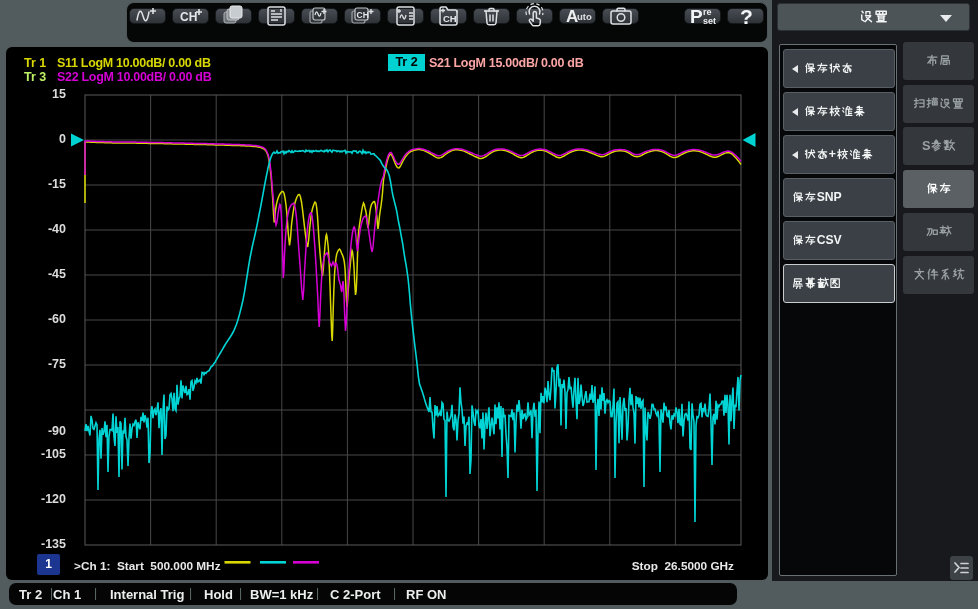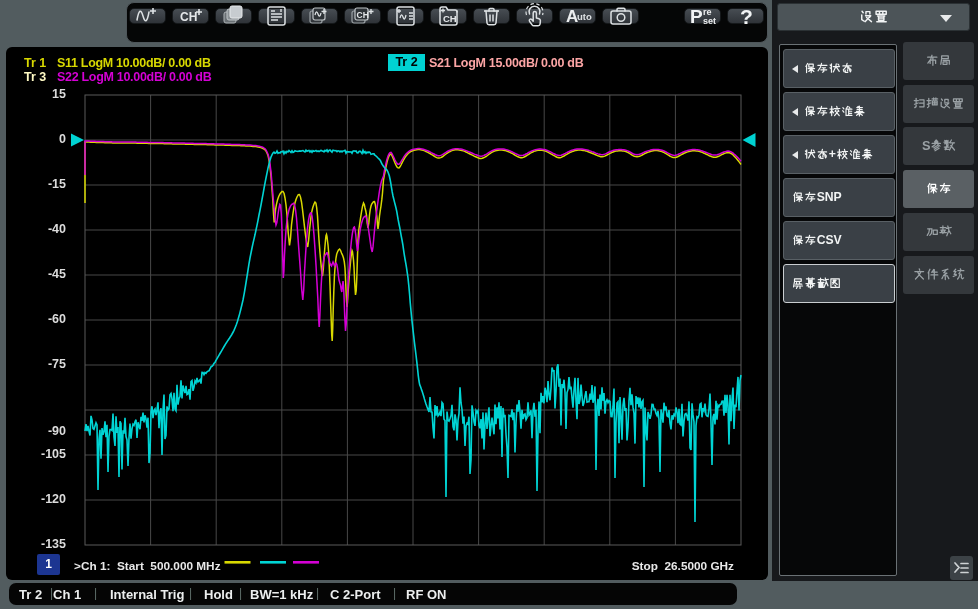--- a/index.html
+++ b/index.html
@@ -237,21 +237,21 @@
     <path d="M85.0,431.0 86.0,424.2 87.0,431.2 88.0,425.9 89.0,431.3 90.0,435.5 91.0,415.9 92.0,420.0 93.0,428.5 94.0,429.4 95.0,426.1 96.0,422.8 97.0,425.0 98.0,490.0 99.0,439.3 100.0,429.9 101.0,458.6 102.0,428.1 103.0,434.8 104.0,431.5 105.0,421.3 106.0,437.2 107.0,424.8 108.0,472.0 109.0,436.4 110.0,429.6 111.0,429.5 112.0,430.5 113.0,413.6 114.0,436.9 115.0,445.9 116.0,416.4 117.0,432.8 118.0,426.9 119.0,477.0 120.0,421.3 121.0,423.4 122.0,469.4 123.0,430.3 124.0,433.8 125.0,417.9 126.0,436.5 127.0,439.8 128.0,466.0 129.0,438.0 130.0,423.5 131.0,438.6 132.0,428.9 133.0,424.3 134.0,425.4 135.0,421.9 136.0,419.7 137.0,437.9 138.0,422.3 139.0,426.2 140.0,429.2 141.0,416.9 142.0,420.9 143.0,412.5 144.0,422.4 145.0,415.3 146.0,419.0 147.0,427.6 148.0,417.7 149.0,463.1 150.0,453.3 151.0,411.6 152.0,406.2 153.0,418.1 154.0,410.5 155.0,409.0 156.0,415.0 157.0,409.8 158.0,402.3 159.0,428.2 160.0,411.8 161.0,408.3 162.0,455.0 163.0,410.0 164.0,394.5 165.0,439.1 166.0,435.5 167.0,406.4 168.0,410.1 169.0,408.9 170.0,394.7 171.0,393.4 172.0,399.1 173.0,411.3 174.0,392.8 175.0,408.9 176.0,410.7 177.0,384.8 178.0,404.6 179.0,398.5 180.0,396.6 181.0,380.2 182.0,398.4 183.0,385.5 184.0,390.1 185.0,393.1 186.0,385.8 187.0,394.5 188.0,393.8 189.0,389.1 190.0,399.8 191.0,381.5 192.0,380.5 193.0,390.8 194.0,387.1 195.0,380.9 196.0,382.8 197.0,378.0 198.0,381.9 199.0,381.0 200.0,379.7 201.0,383.6 202.0,372.4 203.0,372.5 204.0,374.7 205.0,372.6 206.0,373.4 207.0,371.9 208.0,371.1 209.0,370.8 210.0,368.8 211.0,366.9 212.0,366.3 213.0,365.2 214.0,363.4 215.0,362.6 215.7,360.9 216.6,359.4 217.6,357.6 218.8,355.6 220.0,353.5 221.3,351.3 222.6,349.1 223.8,347.0 225.0,345.0 226.1,343.2 227.3,341.4 228.4,339.7 229.6,338.0 230.7,336.3 231.8,334.5 232.9,332.5 234.0,330.4 235.0,328.0 236.3,324.7 237.5,321.2 238.6,317.5 239.7,313.6 240.8,309.3 241.9,304.8 243.0,300.0 244.2,293.6 245.4,286.5 246.6,279.0 247.8,271.5 248.9,264.4 250.0,258.0 251.1,252.5 252.1,247.5 253.1,242.9 254.1,238.6 255.1,234.3 256.0,230.0 257.1,224.8 258.1,219.9 259.0,215.0 260.0,210.1 261.0,205.0 262.0,199.5 263.1,193.7 264.1,188.0 265.1,182.6 266.0,178.0 267.2,172.1 268.1,167.7 269.0,164.0 270.1,159.9 271.0,157.0 272.1,154.6 273.0,153.0 274.0,152.2 275.0,153.3 276.0,152.9 277.0,151.0 278.0,153.3 279.0,152.6 280.0,153.0 281.0,151.7 282.0,151.7 283.0,151.1 284.0,153.8 285.0,151.7 286.0,153.0 287.0,151.3 288.0,151.9 289.0,150.5 290.0,151.5 291.0,152.5 292.0,150.8 293.0,152.5 294.0,151.9 295.0,150.8 296.0,151.2 297.0,151.2 298.0,151.5 299.0,151.1 300.0,150.9 301.0,151.2 302.0,150.7 303.0,150.5 304.0,151.4 305.0,152.0 306.0,150.2 307.0,151.3 308.0,150.8 309.0,150.5 310.0,151.9 311.0,150.8 312.0,152.3 313.0,150.6 314.0,151.4 315.0,151.0 316.0,150.5 317.0,151.5 318.0,150.9 319.0,151.5 320.0,151.0 321.0,150.2 322.0,151.0 323.0,151.1 324.0,151.8 325.0,150.4 326.0,151.1 327.0,149.9 328.0,151.7 329.0,150.4 330.0,149.9 331.0,151.2 332.0,152.1 333.0,150.2 334.0,150.5 335.0,150.8 336.0,150.6 337.0,151.7 338.0,150.8 339.0,150.9 340.0,151.9 341.0,151.0 342.0,151.9 343.0,150.9 344.0,150.7 345.0,150.3 346.0,153.1 347.0,151.5 348.0,151.9 349.0,151.8 350.0,152.0 351.0,151.9 352.0,153.3 353.0,151.2 354.0,150.8 355.0,151.2 356.0,151.0 357.0,152.7 358.0,152.8 359.0,151.5 360.0,151.2 361.0,152.0 362.0,153.4 363.0,150.3 364.0,152.8 365.0,151.7 366.0,153.4 367.0,152.0 368.0,152.7 369.0,151.9 370.0,152.5 371.0,154.4 372.0,154.1 373.0,153.7 374.0,153.8 374.5,154.9 375.3,155.4 376.0,156.0 376.7,156.6 377.3,157.3 378.0,158.0 378.7,158.6 379.3,159.2 380.0,160.0 380.7,161.2 381.3,162.7 382.0,164.0 382.7,165.1 383.3,166.1 384.0,167.0 384.7,167.7 385.3,168.3 386.0,169.0 386.7,169.8 387.3,170.7 388.0,172.0 388.6,173.7 389.3,175.8 390.0,179.0 390.7,182.7 391.4,187.2 392.2,191.9 393.0,196.0 393.8,199.3 394.5,202.1 395.2,204.8 396.0,208.0 396.8,211.7 397.5,215.8 398.2,219.9 399.0,224.0 399.8,227.9 400.5,231.8 401.2,235.8 402.0,240.0 402.8,244.5 403.5,249.3 404.2,254.2 405.0,259.0 405.8,263.4 406.5,267.6 407.2,272.3 408.0,278.0 408.8,285.6 409.6,294.5 410.3,303.4 411.0,311.0 411.7,318.1 412.3,323.7 413.0,330.0 413.7,335.8 414.4,342.1 415.2,348.5 416.0,355.0 416.8,361.9 417.6,369.1 418.3,375.8 419.0,381.0 419.7,384.8 420.4,386.4 421.0,388.0 421.6,389.9 422.3,391.7 423.0,394.0 423.7,396.3 424.4,398.9 425.2,401.5 426.0,404.0 426.8,406.3 427.7,408.6 428.5,410.6 429.0,412.0 430.0,397.1 431.0,411.8 432.0,412.1 433.0,427.8 434.0,438.5 435.0,405.0 436.0,415.6 437.0,406.2 438.0,415.9 439.0,414.8 440.0,412.2 441.0,416.1 442.0,402.4 443.0,403.7 444.0,419.2 445.0,420.5 446.0,497.0 447.0,411.5 448.0,420.4 449.0,421.2 450.0,418.7 451.0,415.5 452.0,404.7 453.0,426.7 454.0,430.4 455.0,414.4 456.0,419.6 457.0,440.4 458.0,420.7 459.0,413.6 460.0,387.2 461.0,402.7 462.0,409.5 463.0,423.7 464.0,416.5 465.0,445.9 466.0,425.9 467.0,423.2 468.0,424.2 469.0,416.7 470.0,474.0 471.0,459.6 472.0,405.3 473.0,412.2 474.0,421.6 475.0,425.9 476.0,410.5 477.0,412.3 478.0,410.6 479.0,425.5 480.0,428.1 481.0,419.1 482.0,438.5 483.0,412.4 484.0,449.5 485.0,424.4 486.0,412.5 487.0,428.9 488.0,417.2 489.0,407.3 490.0,436.2 491.0,426.0 492.0,417.5 493.0,425.9 494.0,434.3 495.0,404.5 496.0,424.3 497.0,407.4 498.0,418.4 499.0,402.3 500.0,429.5 501.0,406.0 502.0,456.9 503.0,407.9 504.0,417.3 505.0,414.7 506.0,434.2 507.0,447.8 508.0,478.0 509.0,415.3 510.0,415.6 511.0,416.5 512.0,409.3 513.0,420.2 514.0,412.4 515.0,452.5 516.0,422.7 517.0,404.6 518.0,411.7 519.0,400.1 520.0,411.2 521.0,428.8 522.0,409.8 523.0,419.0 524.0,414.8 525.0,414.0 526.0,419.7 527.0,417.7 528.0,402.3 529.0,415.2 530.0,413.8 531.0,410.2 532.0,438.1 533.0,411.2 534.0,402.9 535.0,416.8 536.0,409.8 537.0,491.0 538.0,432.8 539.0,401.6 540.0,433.2 541.0,392.8 542.0,402.3 543.0,396.1 544.0,403.3 545.0,387.8 546.0,391.3 547.0,402.2 548.0,381.0 549.0,394.2 550.0,400.3 551.0,387.7 552.0,367.6 553.0,370.9 554.0,370.8 555.0,408.5 556.0,391.5 557.0,367.5 558.0,364.2 559.0,386.8 560.0,378.5 561.0,425.6 562.0,384.0 563.0,388.1 564.0,379.7 565.0,392.1 566.0,429.1 567.0,392.6 568.0,389.7 569.0,377.0 570.0,389.3 571.0,386.6 572.0,397.9 573.0,407.7 574.0,390.0 575.0,377.8 576.0,400.6 577.0,419.3 578.0,377.9 579.0,404.0 580.0,399.7 581.0,384.5 582.0,396.1 583.0,406.0 584.0,402.6 585.0,396.2 586.0,391.1 587.0,402.2 588.0,401.8 589.0,401.8 590.0,393.7 591.0,399.8 592.0,385.1 593.0,402.8 594.0,398.4 595.0,386.4 596.0,470.0 597.0,406.2 598.0,398.9 599.0,415.9 600.0,394.5 601.0,409.4 602.0,387.3 603.0,400.8 604.0,393.0 605.0,413.6 606.0,401.6 607.0,399.8 608.0,402.7 609.0,400.6 610.0,401.5 611.0,416.4 612.0,416.5 613.0,406.7 614.0,388.6 615.0,478.0 616.0,422.6 617.0,403.0 618.0,401.7 619.0,443.2 620.0,397.0 621.0,414.8 622.0,439.7 623.0,405.1 624.0,397.8 625.0,410.9 626.0,408.0 627.0,440.5 628.0,427.2 629.0,400.5 630.0,387.7 631.0,405.1 632.0,394.3 633.0,407.4 634.0,413.2 635.0,443.6 636.0,396.0 637.0,403.8 638.0,397.3 639.0,407.5 640.0,397.7 641.0,408.9 642.0,401.9 643.0,400.4 644.0,487.0 645.0,407.5 646.0,430.3 647.0,440.4 648.0,412.0 649.0,414.7 650.0,418.8 651.0,414.7 652.0,404.3 653.0,404.4 654.0,409.3 655.0,409.2 656.0,413.5 657.0,415.6 658.0,410.9 659.0,419.7 660.0,472.0 661.0,409.4 662.0,414.8 663.0,422.6 664.0,402.7 665.0,410.4 666.0,406.3 667.0,415.8 668.0,416.6 669.0,410.1 670.0,423.1 671.0,429.4 672.0,415.2 673.0,419.5 674.0,414.4 675.0,415.6 676.0,407.3 677.0,412.0 678.0,423.1 679.0,408.7 680.0,424.2 681.0,425.1 682.0,403.7 683.0,436.4 684.0,421.5 685.0,414.3 686.0,413.5 687.0,415.9 688.0,420.7 689.0,401.4 690.0,447.7 691.0,449.9 692.0,403.3 693.0,414.9 694.0,421.9 695.0,522.0 696.0,425.6 697.0,416.9 698.0,417.7 699.0,414.9 700.0,404.2 701.0,403.4 702.0,417.3 703.0,408.1 704.0,410.5 705.0,403.5 706.0,414.7 707.0,416.1 708.0,416.4 709.0,408.5 710.0,393.5 711.0,422.8 712.0,465.0 713.0,417.1 714.0,413.9 715.0,424.4 716.0,400.7 717.0,419.8 718.0,405.2 719.0,406.7 720.0,404.5 721.0,404.3 722.0,401.3 723.0,401.1 724.0,415.7 725.0,394.8 726.0,413.0 727.0,394.9 728.0,405.6 729.0,444.5 730.0,394.8 731.0,421.2 732.0,399.6 733.0,387.5 734.0,428.9 735.0,404.5 736.0,407.2 737.0,391.4 738.0,376.9 739.0,410.4 740.0,380.5 741.0,375.0" fill="none" stroke="#00d4d4" stroke-width="1.6"></path>
     <polygon points="71,133.5 84,140 71,146.5" fill="#00d2d2"></polygon>
     <polygon points="755.5,133 742.5,140 755.5,147" fill="#00d2d2"></polygon>
     <rect x="224.5" y="561" width="26" height="2.6" fill="#d8d800"></rect>
     <rect x="260" y="561" width="26" height="2.6" fill="#00d4d4"></rect>
     <rect x="293" y="561" width="26" height="2.6" fill="#d400d4"></rect>
   </svg>
 
   <div class="tlab" style="left:24px;top:56px;color:#d8d800;font-size:12.5px">Tr 1</div>
   <div class="tlab" style="left:57px;top:56px;color:#d8d800;font-size:12.5px;letter-spacing:-0.3px">S11 LogM 10.00dB/ 0.00 dB</div>
-  <div class="tlab" style="left:24px;top:70px;color:#fef9c3;font-size:12.5px">Tr 3</div>
+  <div class="tlab" style="left:24px;top:70px;color:#bef264;font-size:12.5px">Tr 3</div>
   <div class="tlab" style="left:57px;top:70px;color:#d400d4;font-size:12.5px;letter-spacing:-0.3px">S22 LogM 10.00dB/ 0.00 dB</div>
   <div class="tlab" style="left:388px;top:54px;width:37px;height:17px;background:#00d2d2;color:#000;text-align:center;line-height:17px">Tr 2</div>
   <div class="tlab" style="left:429px;top:56px;color:#fca5a5;font-size:12.5px;letter-spacing:-0.3px">S21 LogM 15.00dB/ 0.00 dB</div>
   <div class="ylab" style="top:87px">15</div>
     <div class="ylab" style="top:132px">0</div>
     <div class="ylab" style="top:177px">-15</div>
     <div class="ylab" style="top:222px">-40</div>
     <div class="ylab" style="top:267px">-45</div>
     <div class="ylab" style="top:312px">-60</div>
     <div class="ylab" style="top:357px">-75</div>

